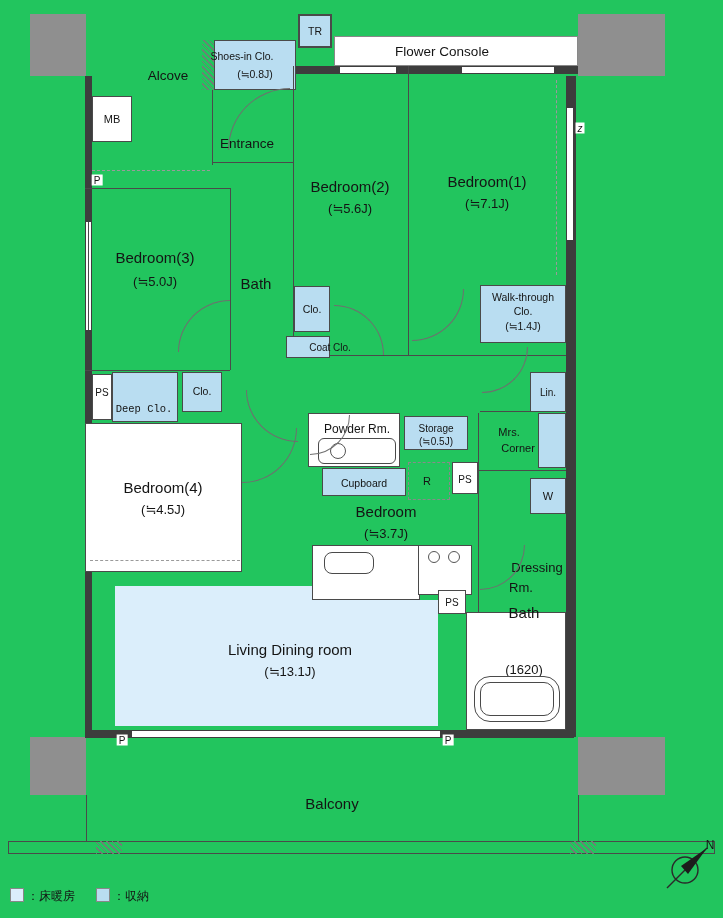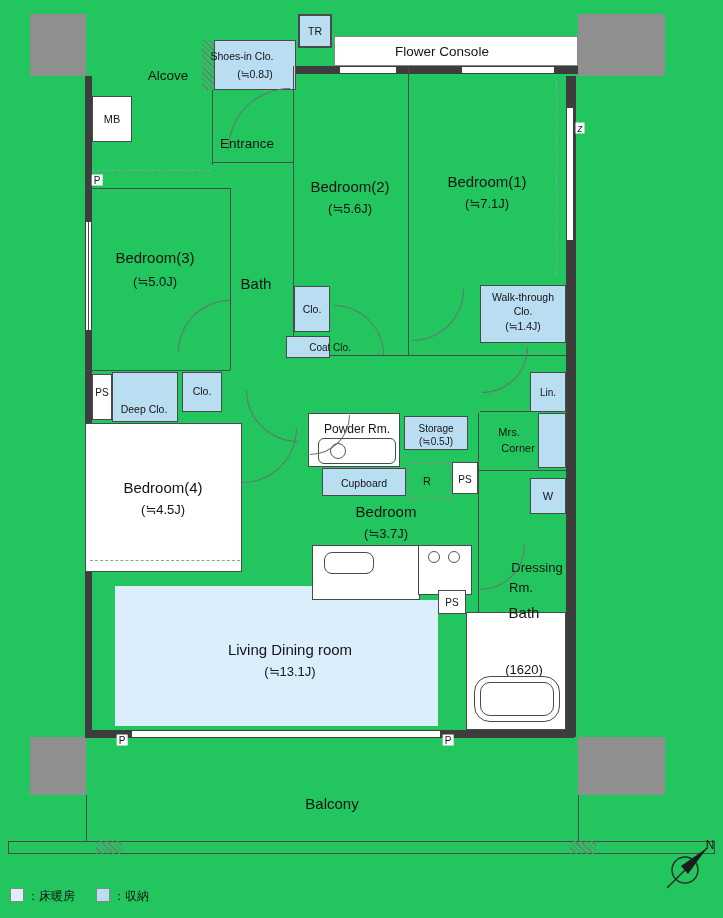--- a/index.html
+++ b/index.html
@@ -111,21 +111,21 @@
 
   <div class="blue" style="left:480px;top:285px;width:86px;height:58px;"></div>
   <div class="lbl t10" style="left:523px;top:297px;">Walk-through</div>
   <div class="lbl t10" style="left:523px;top:311px;">Clo.</div>
   <div class="lbl t10" style="left:523px;top:326px;">(≒1.4J)</div>
   <div class="arc arc-br" style="left:482px;top:347px;width:46px;height:46px;"></div>
 
   <div class="thin" style="left:92px;top:374px;width:20px;height:46px;"></div>
   <div class="lbl t9" style="left:102px;top:392px;">PS</div>
   <div class="blue" style="left:112px;top:372px;width:66px;height:50px;"></div>
-  <div class="lbl t10" style="left:144px;top:409px;">Deep Clo.</div>
+  <div class="lbl t10" style="left:144px;top:409px;font-family:Liberation Mono, monospace;">Deep Clo.</div>
   <div class="blue" style="left:182px;top:372px;width:40px;height:40px;"></div>
   <div class="lbl t10" style="left:202px;top:391px;">Clo.</div>
   <div class="blue" style="left:530px;top:372px;width:36px;height:40px;"></div>
   <div class="lbl t9" style="left:548px;top:392px;">Lin.</div>
 
   <div class="thin" style="left:85px;top:423px;width:157px;height:149px;"></div>
   <div class="lbl t15" style="left:163px;top:487px;">Bedroom(4)</div>
   <div class="lbl t13" style="left:163px;top:509px;">(≒4.5J)</div>
   <div class="dash-h" style="left:90px;top:560px;width:150px;"></div>
   <div class="arc arc-br" style="left:242px;top:428px;width:55px;height:55px;"></div>

